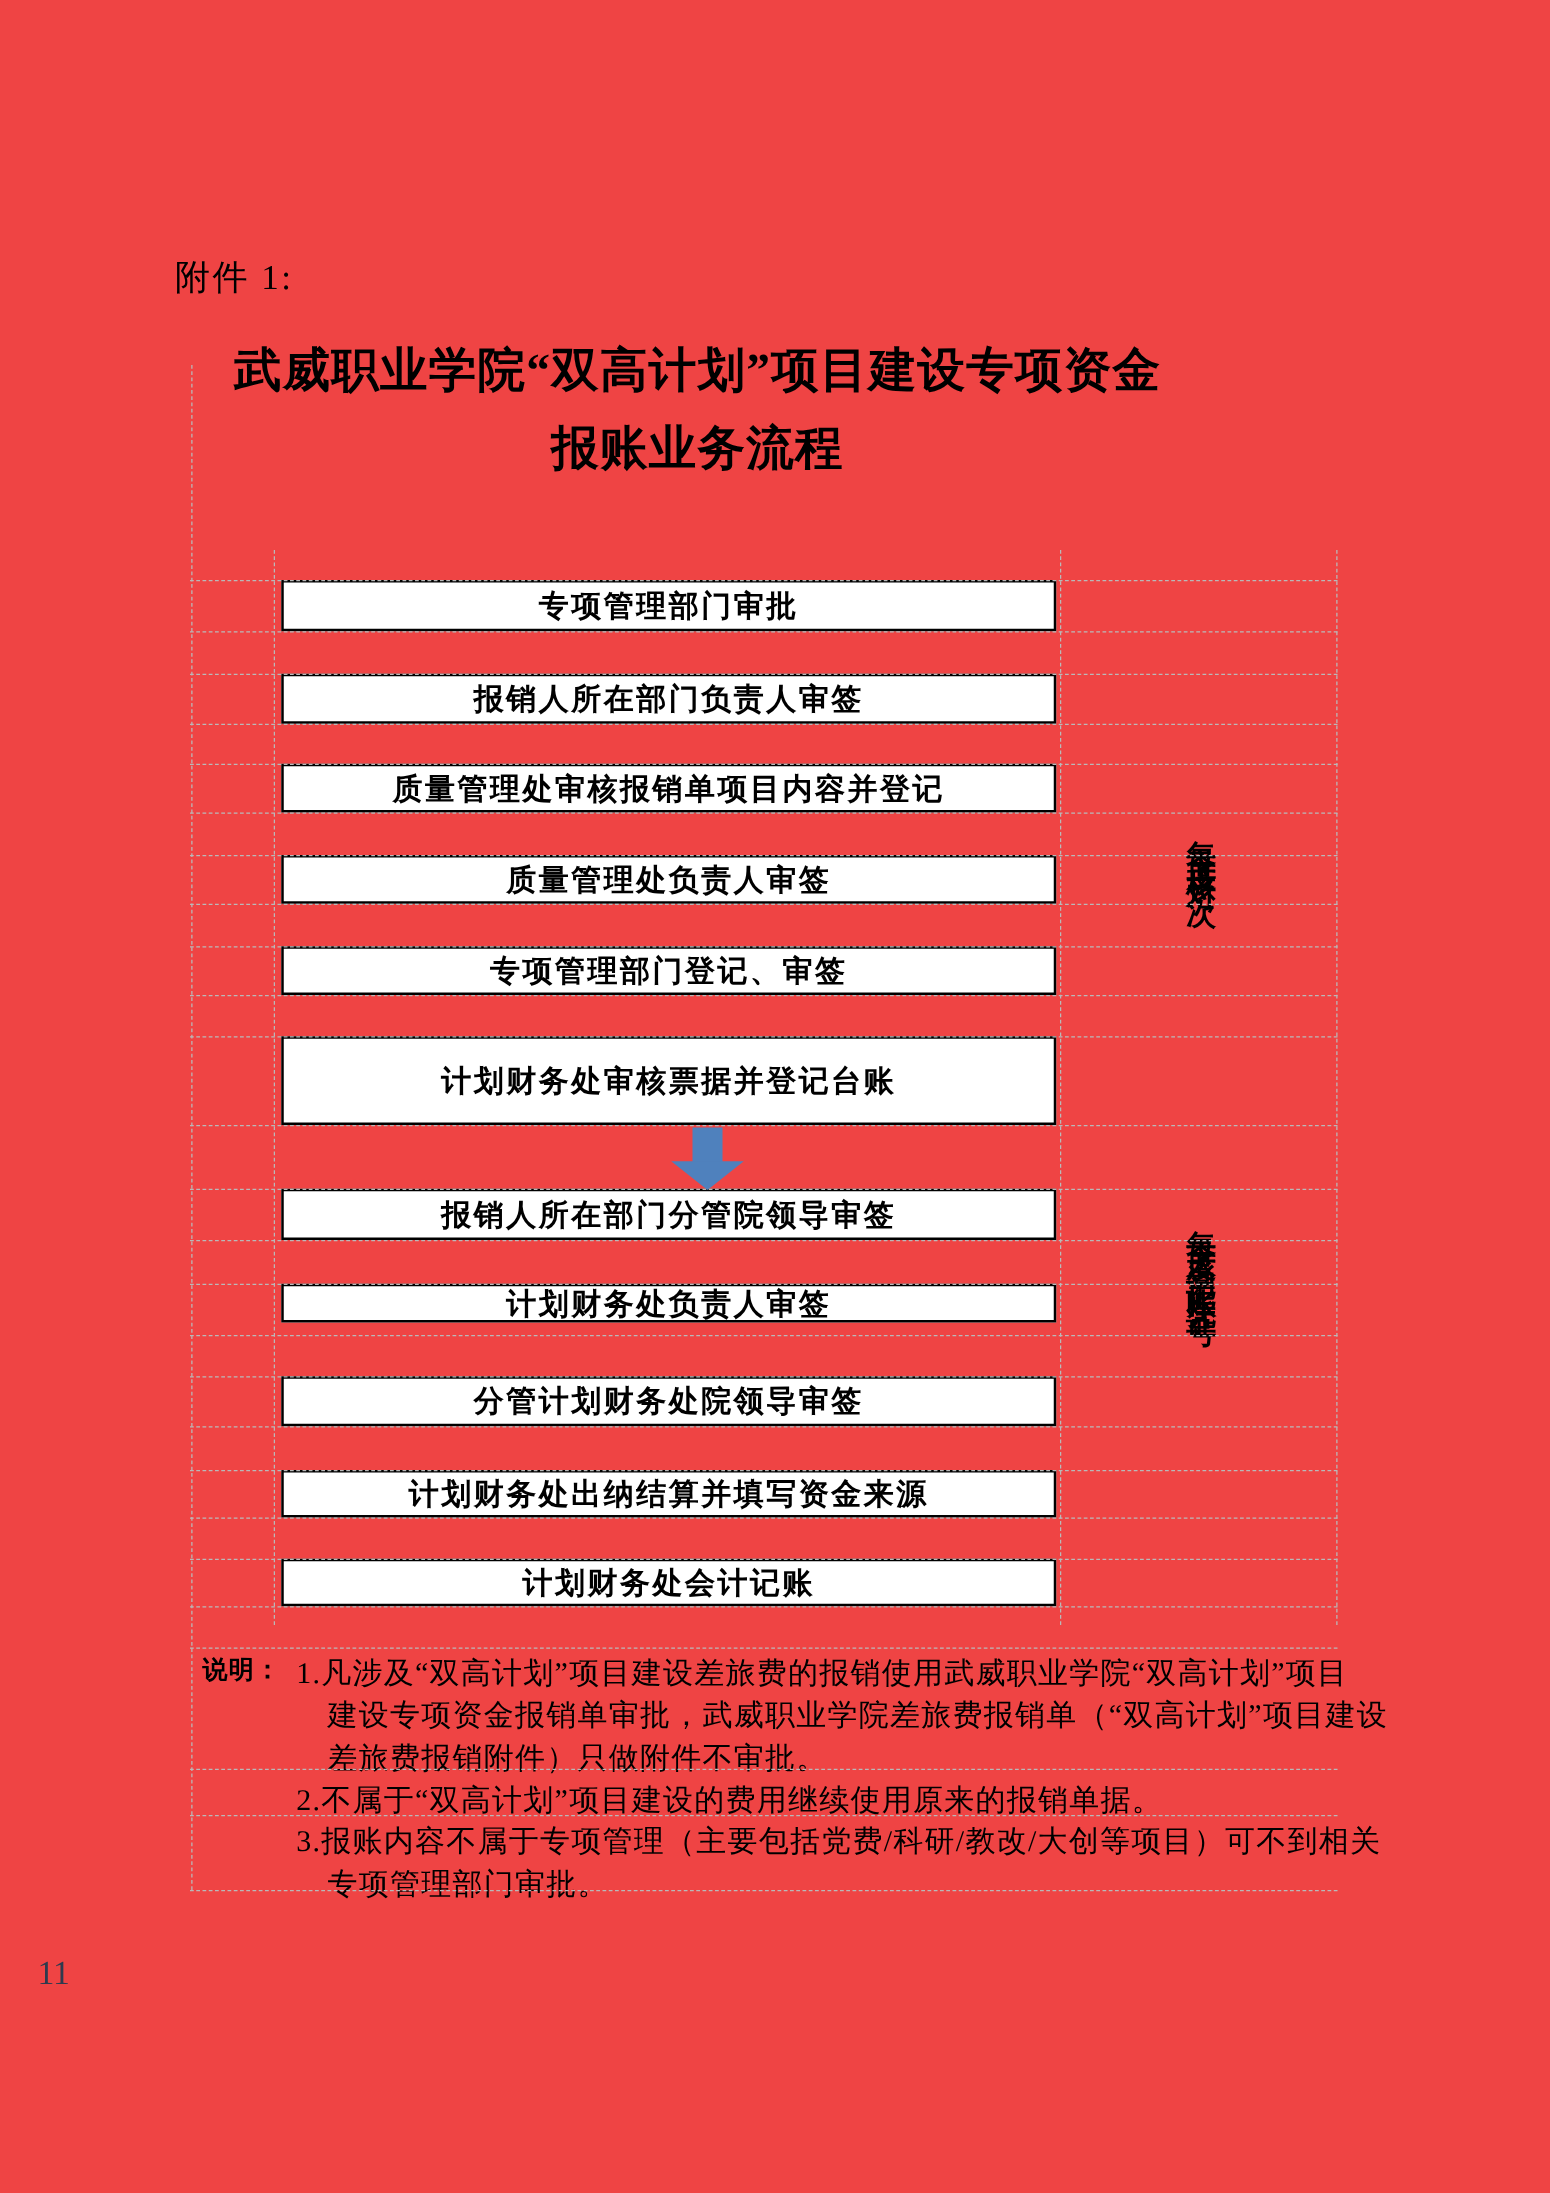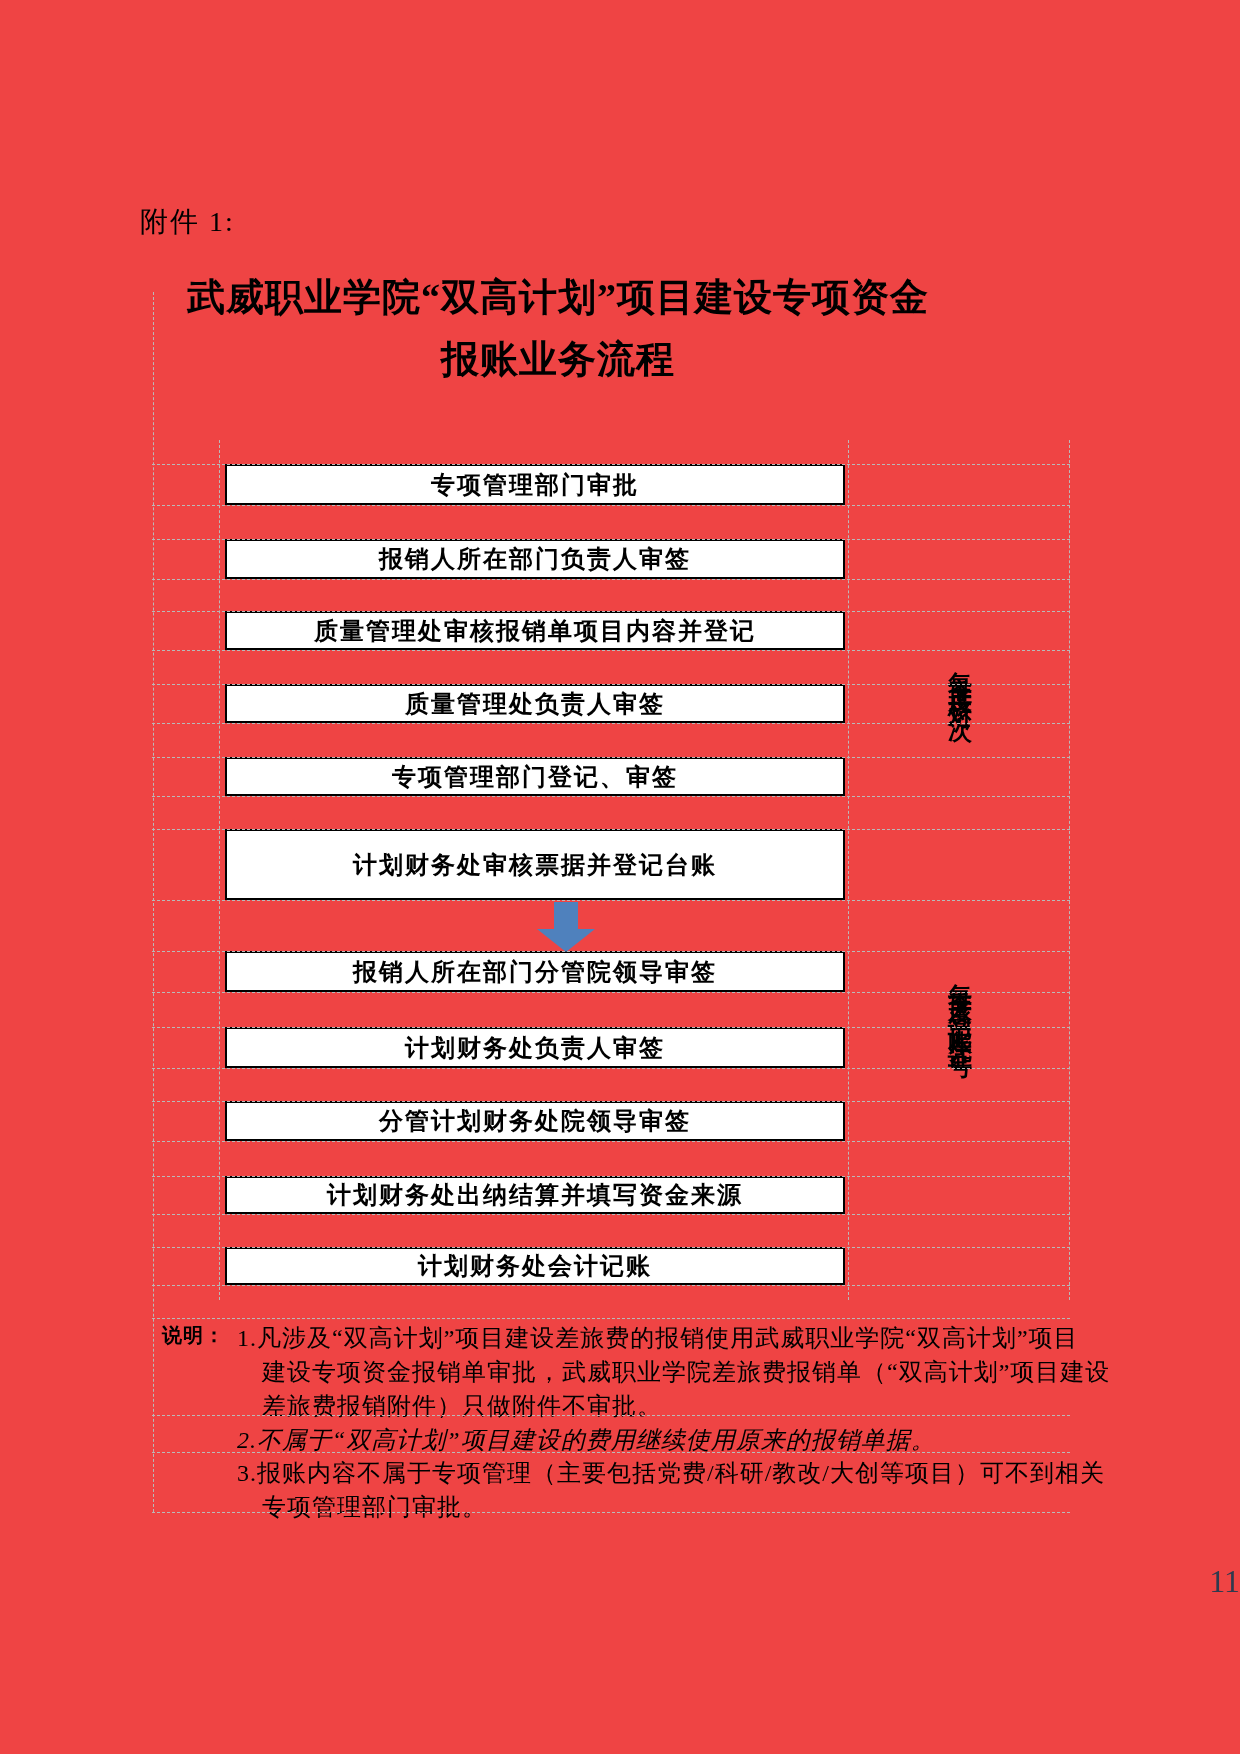--- a/index.html
+++ b/index.html
@@ -30,21 +30,21 @@
   }
   .arrow-shaft { position:absolute; left:554px; top:902px; width:24px; height:28px; }
   .arrow-head  { position:absolute; left:537px; top:929px; width:0; height:0;
                  border-left:29px solid transparent; border-right:29px solid transparent;
                  border-top:23px solid #4f81bd; }
   .note-label { position:absolute; left:162px; top:1322px; font-weight:bold;
                 font-size:20px; letter-spacing:1px; white-space:nowrap; }
   .note-line  { position:absolute; font-size:24px; letter-spacing:1px;
                 white-space:nowrap; color:#000; }
   .page-number { position:absolute; left:30px; top:1563px; width:1210px;
-                 text-align:right; font-size:32px; color:#2e3a4e; }
+                 text-align:left; font-size:27px; color:#2e3a4e; }
   .hline { position:absolute; height:0; border-top:1px dashed #b9b9b9; }
   .vline { position:absolute; width:0; border-left:1px dashed #b9b9b9; }
 </style>
 </head>
 <body>
 
 <div class="page">
 
   <div class="attachment-label">附件 1:</div>
 
@@ -53,36 +53,36 @@
     <div>报账业务流程</div>
   </div>
 
   <div class="flowbox" style="top:464px;height:41px;">专项管理部门审批</div>
   <div class="flowbox" style="top:539px;height:40px;">报销人所在部门负责人审签</div>
   <div class="flowbox" style="top:611px;height:39px;">质量管理处审核报销单项目内容并登记</div>
   <div class="flowbox" style="top:684px;height:39px;">质量管理处负责人审签</div>
   <div class="flowbox" style="top:757px;height:39px;">专项管理部门登记、审签</div>
   <div class="flowbox" style="top:829px;height:71px;">计划财务处审核票据并登记台账</div>
   <div class="flowbox" style="top:951px;height:41px;">报销人所在部门分管院领导审签</div>
-  <div class="flowbox" style="top:1027px;height:41px;">计划财务处负责人审签</div>
+  <div class="flowbox" style="top:1027px;height:31px;">计划财务处负责人审签</div>
   <div class="flowbox" style="top:1101px;height:40px;">分管计划财务处院领导审签</div>
   <div class="flowbox" style="top:1176px;height:38px;">计划财务处出纳结算并填写资金来源</div>
   <div class="flowbox" style="top:1247px;height:38px;">计划财务处会计记账</div>
 
   <div class="arrow-shaft" style="background: rgb(79, 129, 189);"></div>
   <div class="arrow-head" style="border-top-color: rgb(79, 129, 189);"></div>
 
   <div class="side-label" style="top:652px;height:230px;">每季度核对一次</div>
   <div class="side-label" style="top:964px;height:310px;">每季度登记记账凭证号</div>
 
   <div class="note-label">说明：</div>
   <div class="note-line" style="left:237px;top:1322px;">1.凡涉及“双高计划”项目建设差旅费的报销使用武威职业学院“双高计划”项目</div>
   <div class="note-line" style="left:262px;top:1356px;text-align:center;">建设专项资金报销单审批，武威职业学院差旅费报销单（“双高计划”项目建设</div>
   <div class="note-line" style="left:262px;top:1390px;">差旅费报销附件）只做附件不审批。</div>
-  <div class="note-line" style="left:237px;top:1424px;font-style:italic;">2.不属于“双高计划”项目建设的费用继续使用原来的报销单据。</div>
+  <div class="note-line" style="left:237px;top:1424px;">2.不属于“双高计划”项目建设的费用继续使用原来的报销单据。</div>
   <div class="note-line" style="left:237px;top:1457px;">3.报账内容不属于专项管理（主要包括党费/科研/教改/大创等项目）可不到相关</div>
   <div class="note-line" style="left:262px;top:1491px;">专项管理部门审批。</div>
 
   <div class="page-number">11</div>
 
 <div class="hline" style="top: 464px; left: 152px; width: 918px;"></div>
     <div class="hline" style="top: 505px; left: 152px; width: 918px;"></div>
     <div class="hline" style="top: 539px; left: 152px; width: 918px;"></div>
     <div class="hline" style="top: 579px; left: 152px; width: 918px;"></div>
     <div class="hline" style="top: 611px; left: 152px; width: 918px;"></div>

